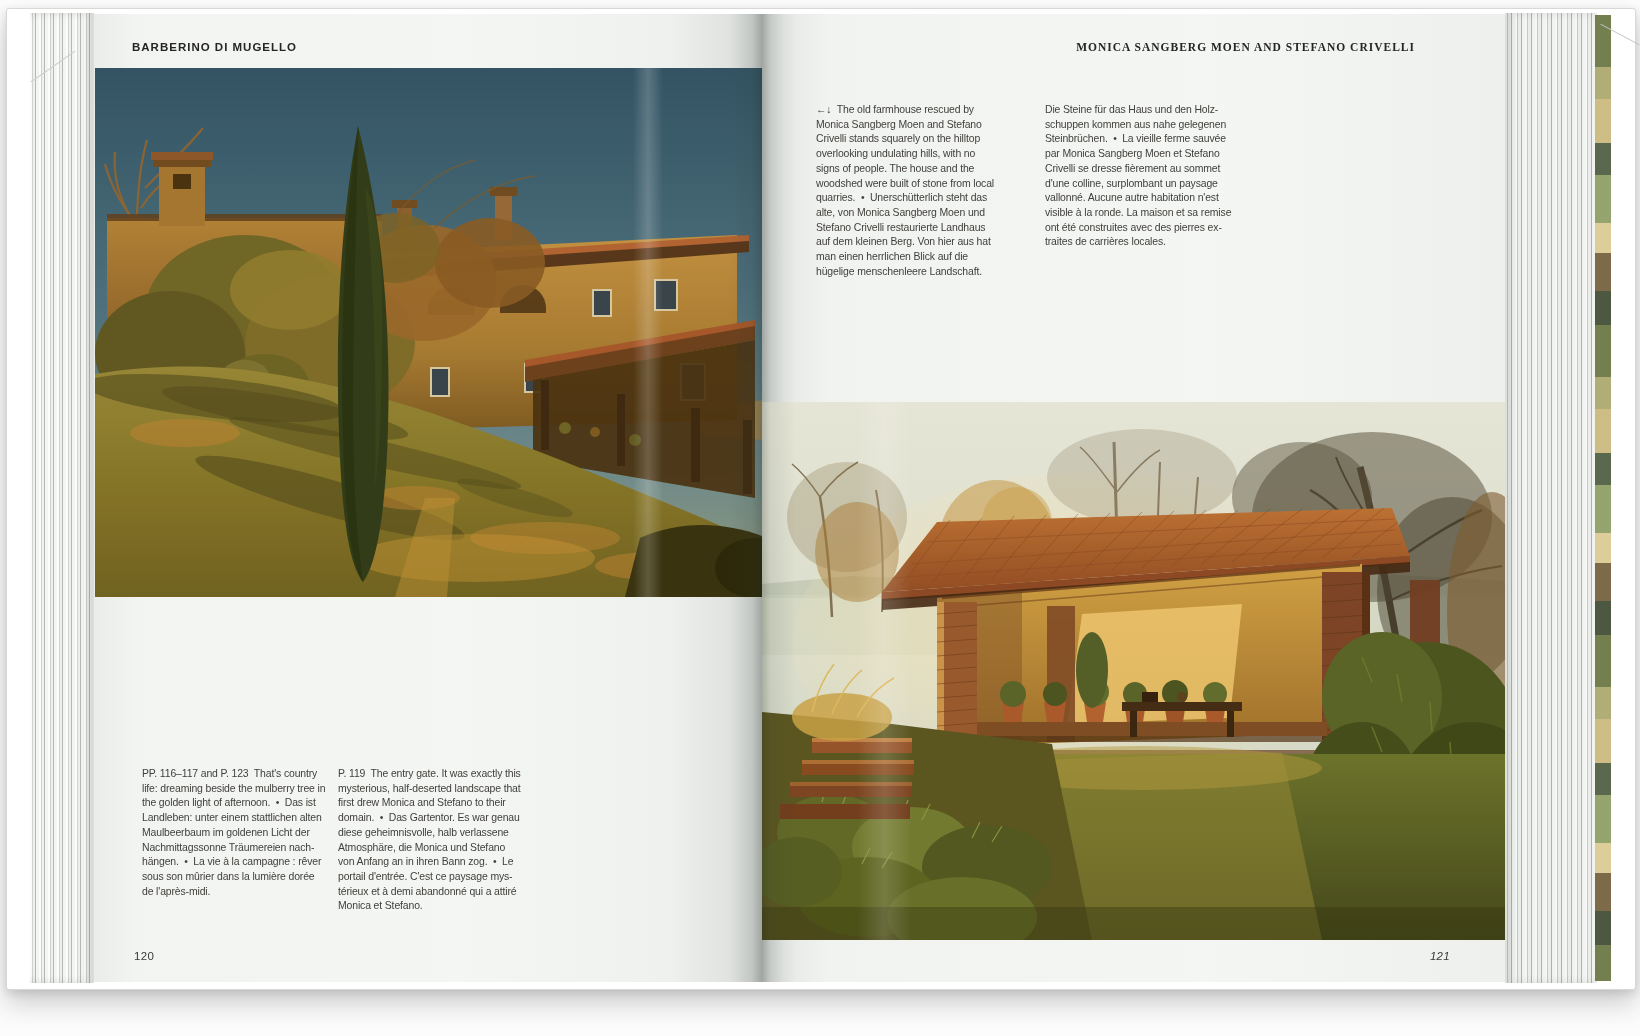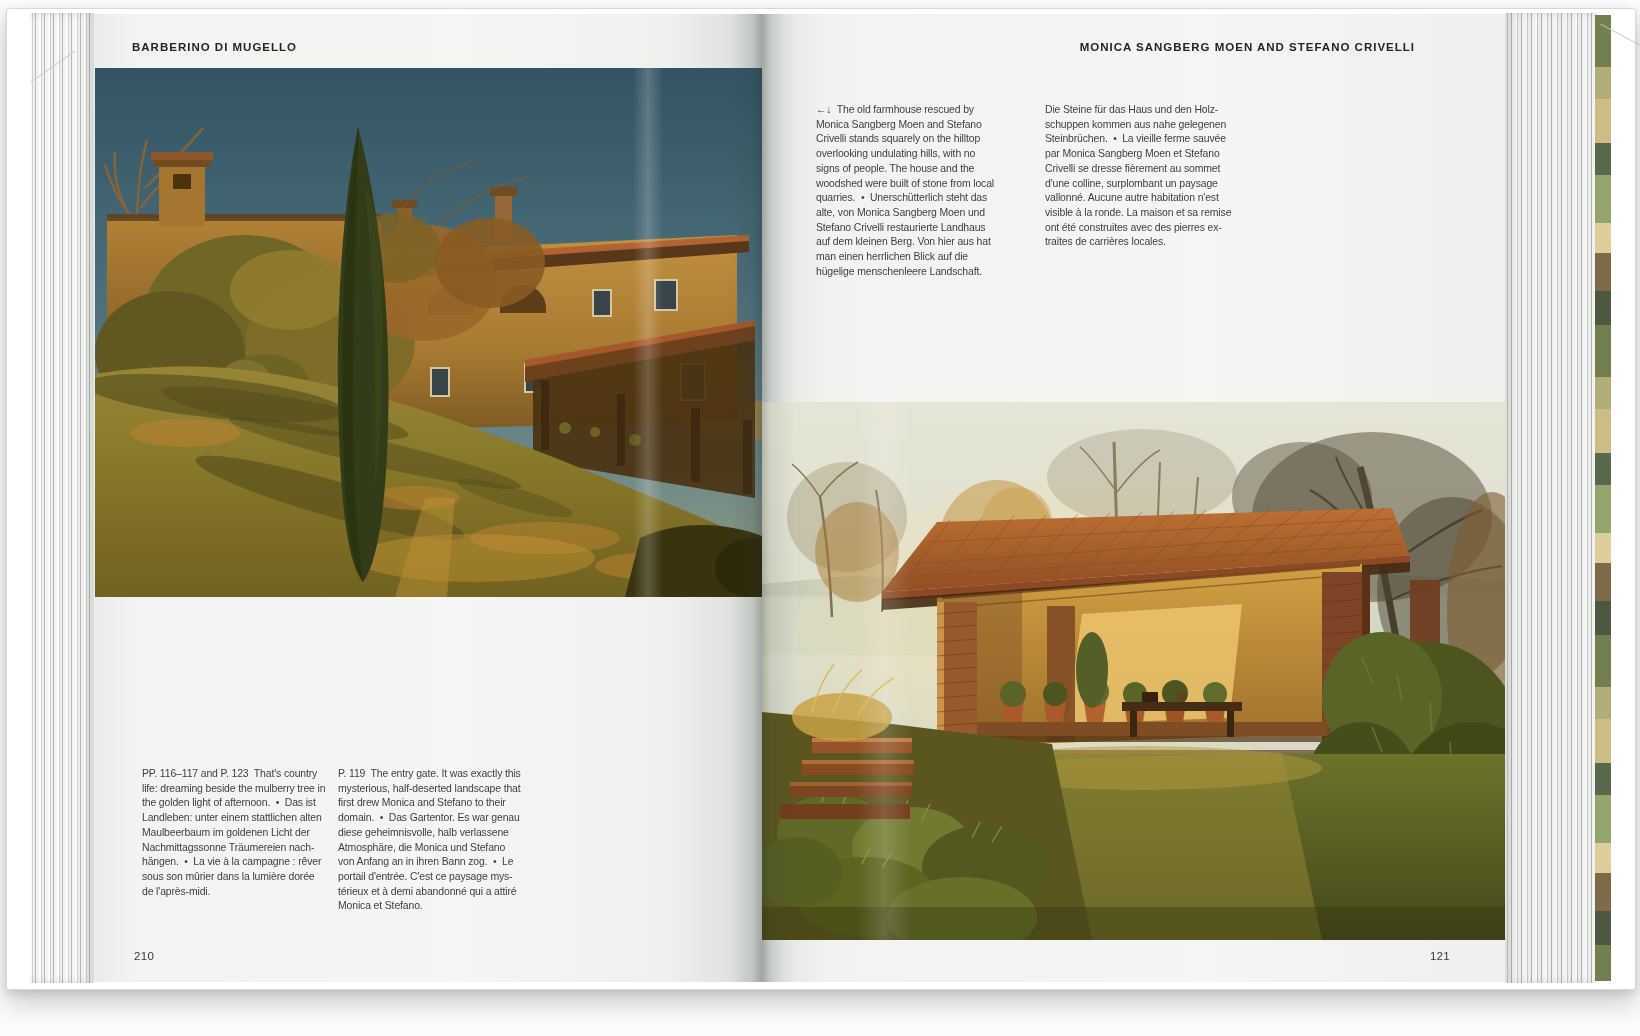--- a/index.html
+++ b/index.html
@@ -60,32 +60,32 @@
   .photo{overflow:hidden;z-index:4;}
   .photo-left{left:95px;top:68px;width:667px;height:529px;}
   .photo-right{left:762px;top:402px;width:743px;height:538px;}
   .photo svg{display:block;width:100%;height:100%;}
   
   .hdr{
     z-index:5;font-weight:bold;font-size:11.5px;letter-spacing:1px;
     color:#262523;white-space:pre;
   }
   .hdr-left{left:132px;top:41px;}
-  .hdr-right{left:1015px;top:41px;width:400px;text-align:right;}
+  .hdr-right{left:1015px;top:41px;width:400px;text-align:right;font-family:Liberation Serif, serif;}
   .txt{
     z-index:5;font-size:10.9px;line-height:14.7px;letter-spacing:-0.15px;
     color:#403f3c;white-space:pre;transform:scaleX(.96);transform-origin:left top;
   }
   .body-col1{left:816px;top:102px;}
   .body-col2{left:1045px;top:102px;}
   .cap-col1{left:142px;top:766px;}
   .cap-col2{left:338px;top:766px;}
   .pgnum{z-index:5;font-size:11.5px;color:#3a3936;letter-spacing:.3px;}
   .pg-left{left:134px;top:950px;}
-  .pg-right{left:1404px;top:950px;width:46px;text-align:right;}
+  .pg-right{left:1404px;top:950px;width:46px;text-align:right;font-style:italic;}
 </style>
 </head>
 <body>
 
 <div class="abs cover"></div>
 <div class="abs edges-left"></div>
 <div class="abs edges-right"></div>
 <div class="abs fore-edge-color"></div>
 <div class="abs page-left"></div>
 <div class="abs page-right"></div>
@@ -403,14 +403,14 @@
 mysterious, half-deserted landscape that
 first drew Monica and Stefano to their
 domain.  •  Das Gartentor. Es war genau
 diese geheimnisvolle, halb verlassene
 Atmosphäre, die Monica und Stefano
 von Anfang an in ihren Bann zog.  •  Le
 portail d'entrée. C'est ce paysage mys-
 térieux et à demi abandonné qui a attiré
 Monica et Stefano.</div>
 
-<div class="abs pgnum pg-left">210</div>
+<div class="abs pgnum pg-left">120</div>
 <div class="abs pgnum pg-right">121</div>
 
 </body></html>

